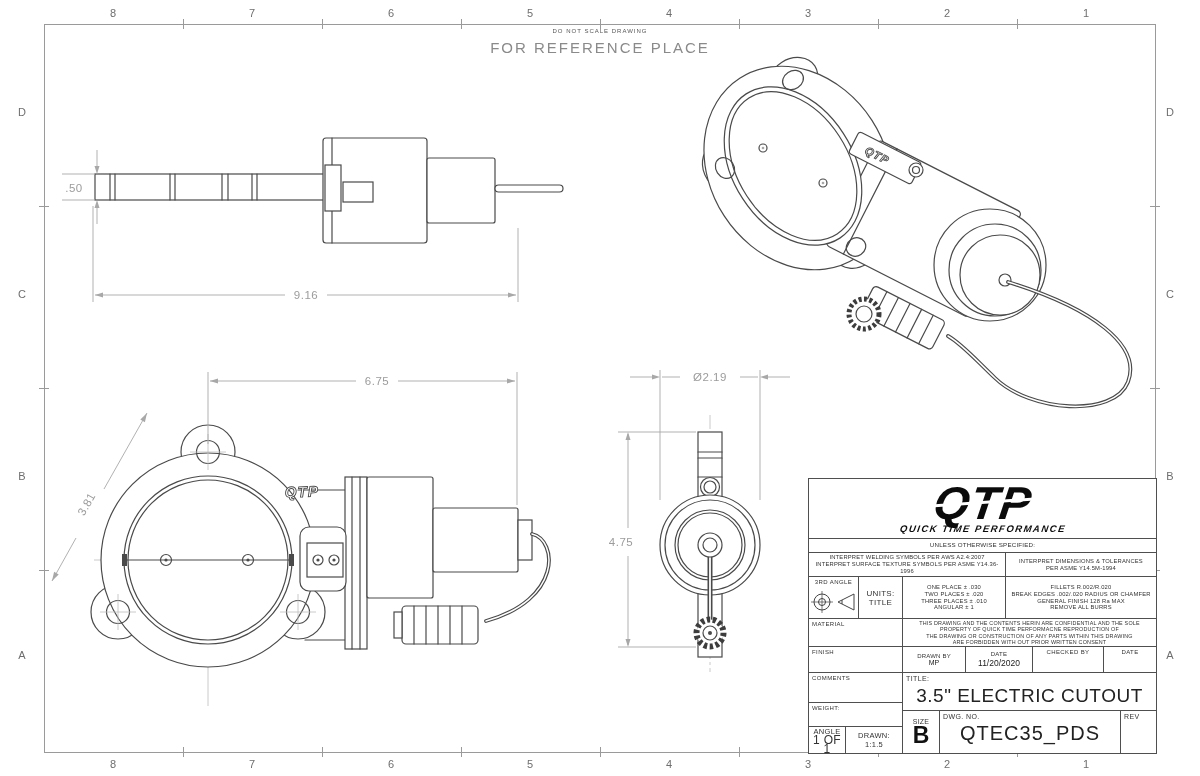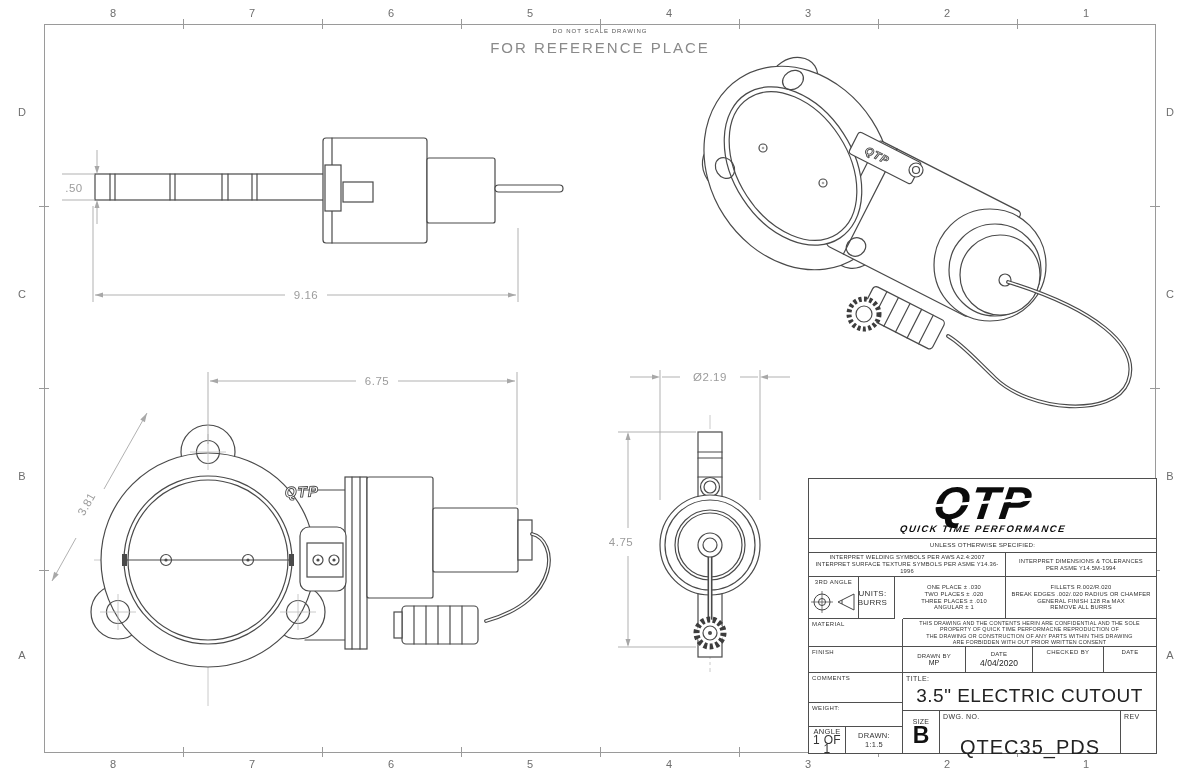--- a/index.html
+++ b/index.html
@@ -323,23 +323,23 @@
       <div class="lbl" style="text-align:center;padding-left:0">3RD ANGLE</div>
       <svg width="46" height="24" style="position:absolute;left:2px;top:13px">
         <circle cx="11" cy="12" r="8" fill="none" stroke="#444" stroke-width="1"></circle>
         <circle cx="11" cy="12" r="3.5" fill="none" stroke="#444" stroke-width="1"></circle>
         <line x1="0" y1="12" x2="22" y2="12" stroke="#444" stroke-width="0.7"></line>
         <line x1="11" y1="1" x2="11" y2="23" stroke="#444" stroke-width="0.7"></line>
         <path d="M 27,12 L 43,4 L 43,20 Z" fill="none" stroke="#444" stroke-width="1"></path>
         <line x1="31" y1="10" x2="31" y2="14" stroke="#444" stroke-width="1"></line>
       </svg>
     </div>
-    <div class="tc bb br ctr" style="left:42px;top:98px;width:44px;height:42px">
+    <div class="tc bb br ctr" style="left:50px;top:98px;width:44px;height:42px">
       <span class="midtxt">UNITS:</span>
-      <span class="midtxt">BURRS</span>
+      <span class="midtxt">TITLE</span>
     </div>
     <div class="tc bb br ctr" style="left:94px;top:98px;width:103px;height:42px">
       <span class="tiny">ONE PLACE ± .030</span>
       <span class="tiny">TWO PLACES ± .020</span>
       <span class="tiny">THREE PLACES ± .010</span>
       <span class="tiny">ANGULAR ± 1</span>
     </div>
     <div class="tc bb ctr" style="left:197px;top:98px;width:150px;height:42px">
       <span class="tiny">FILLETS R.002/R.020</span>
       <span class="tiny">BREAK EDGES .002/.020 RADIUS OR CHAMFER</span>
@@ -359,21 +359,21 @@
 
     <div class="tc bb br" style="left:0;top:168px;width:94px;height:26px">
       <div class="lbl">FINISH</div>
     </div>
     <div class="tc bb br ctr" style="left:94px;top:168px;width:63px;height:26px">
       <span class="tiny" style="font-size:6px">DRAWN BY</span>
       <span class="valtxt" style="font-size:7px">MP</span>
     </div>
     <div class="tc bb br ctr" style="left:157px;top:168px;width:67px;height:26px">
       <span class="tiny" style="font-size:6px">DATE</span>
-      <span class="valtxt">4/04/2020</span>
+      <span class="valtxt">11/20/2020</span>
     </div>
     <div class="tc bb br" style="left:224px;top:168px;width:71px;height:26px">
       <div class="lbl" style="text-align:center;padding-left:0;font-size:6px">CHECKED BY</div>
     </div>
     <div class="tc bb" style="left:295px;top:168px;width:52px;height:26px">
       <div class="lbl" style="text-align:center;padding-left:0;font-size:6px">DATE</div>
     </div>
 
     <div class="tc bb br" style="left:0;top:194px;width:94px;height:30px">
       <div class="lbl">COMMENTS</div>
@@ -395,20 +395,20 @@
       <span class="midtxt" style="font-size:7.5px">DRAWN:</span>
       <span class="midtxt" style="font-size:7.5px">1:1.5</span>
     </div>
 
     <div class="tc br ctr" style="left:94px;top:232px;width:37px;height:42px">
       <span class="tiny" style="font-size:7px">SIZE</span>
       <span class="size-b">B</span>
     </div>
     <div class="tc br" style="left:131px;top:232px;width:181px;height:42px">
       <div class="lbl" style="font-size:7px">DWG. NO.</div>
-      <div class="dwg-no" style="text-align:center;margin-top:16px">QTEC35_PDS</div>
+      <div class="dwg-no" style="text-align:center;margin-top:2px">QTEC35_PDS</div>
     </div>
     <div class="tc" style="left:312px;top:232px;width:35px;height:42px">
       <div class="lbl" style="font-size:7px">REV</div>
     </div>
   </div>
 
 </div>
 
 </body></html>

